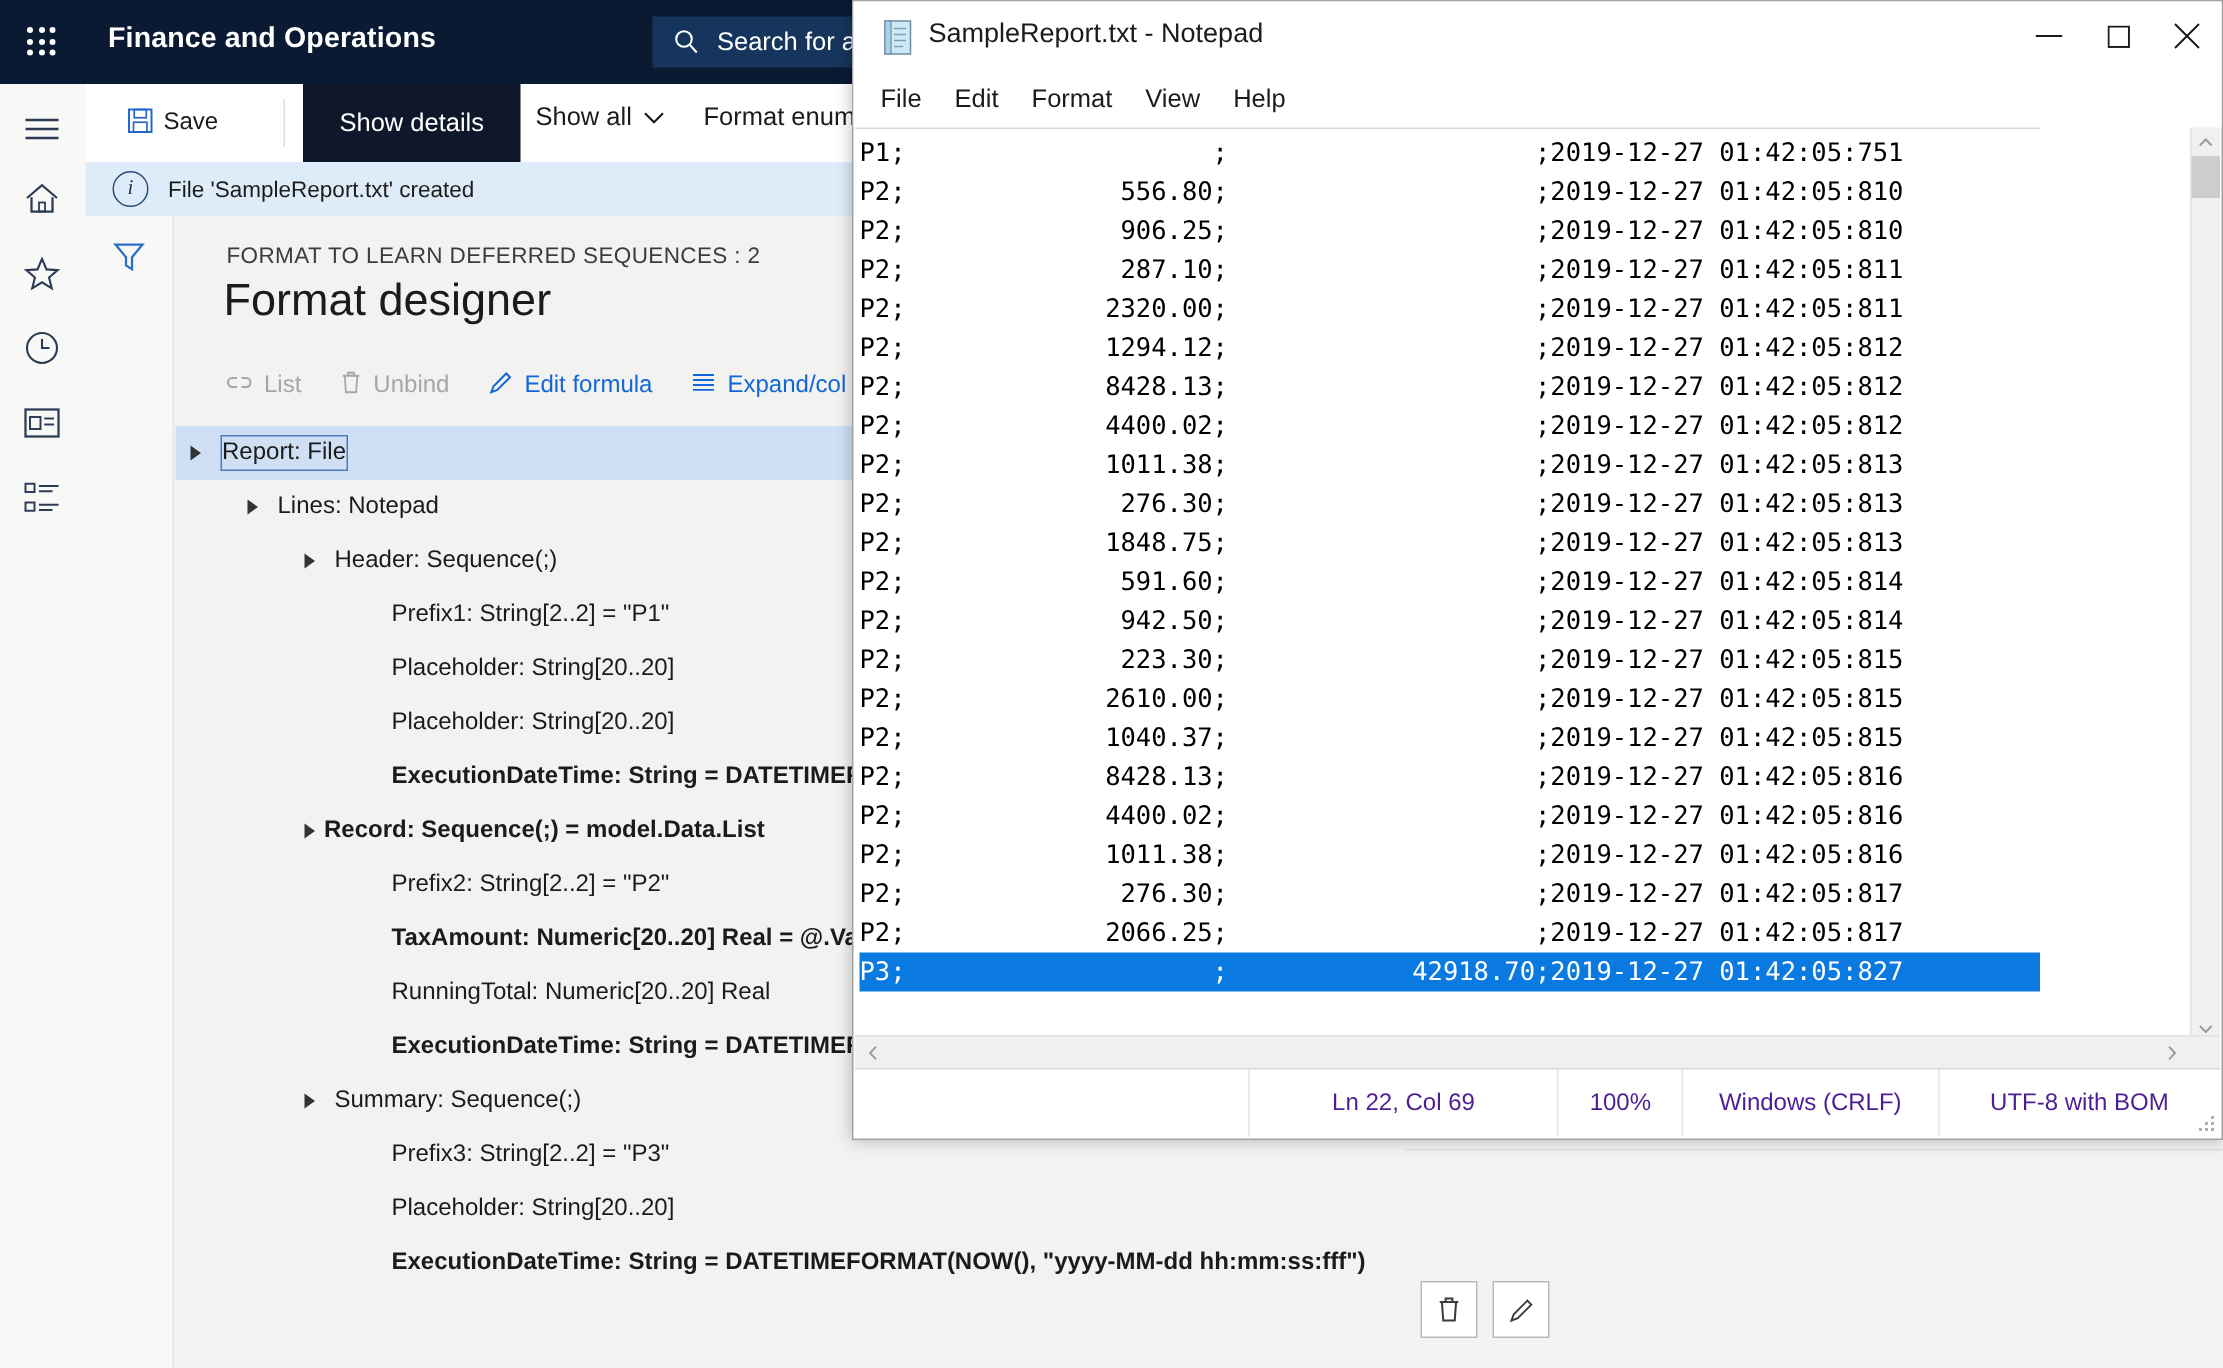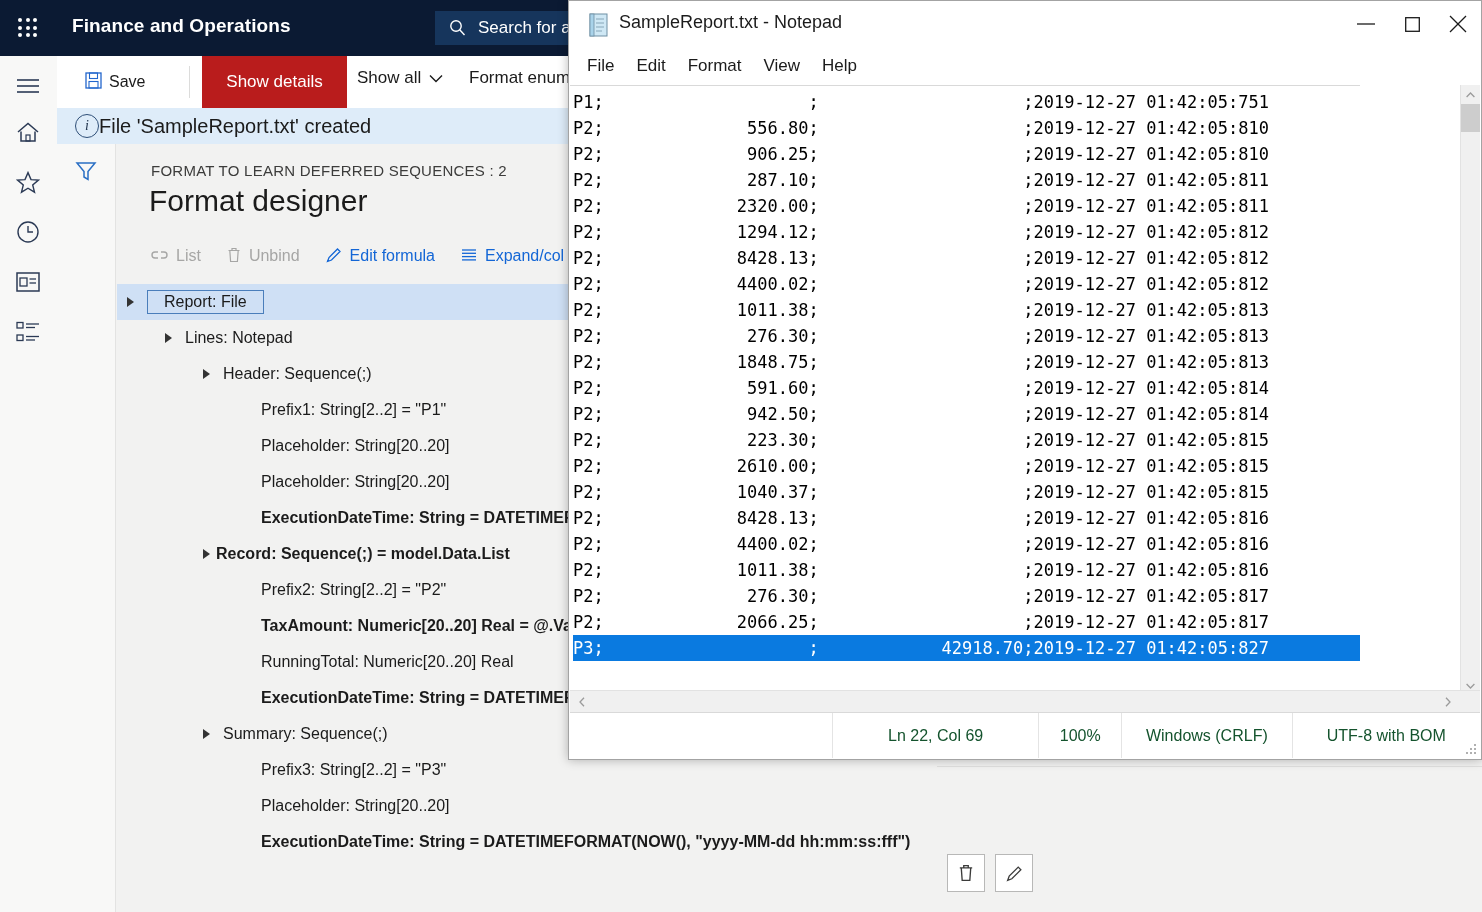--- a/index.html
+++ b/index.html
@@ -28,53 +28,53 @@
   
   .rail{position:absolute;left:0;top:56px;width:57px;height:856px;background:#f8f8f7;border-right:1px solid #e3e3e2;}
   .rail-ic{position:absolute;left:14px;width:28px;height:28px;display:flex;align-items:center;justify-content:center;}
 
   
   .cmdbar{position:absolute;left:57px;top:56px;width:1425px;height:52px;background:#ffffff;border-bottom:1px solid #e6e6e5;}
   .cb-save{position:absolute;left:20px;top:11px;height:30px;display:flex;align-items:center;gap:7px;
            padding:0 8px;color:#1b1b1b;font-size:16px;}
   .cb-save .gl{color:#2266cc;font-size:16px;line-height:1;}
   .cb-sep{position:absolute;top:10px;width:1px;height:32px;background:#dcdcdb;}
-  .cb-tab{position:absolute;left:145px;top:0;width:145px;height:52px;background:#b91c1c;
+  .cb-tab{position:absolute;left:145px;top:0;width:145px;height:52px;background:#0f172a;
           display:flex;align-items:center;justify-content:center;color:#fff;font-size:17px;}
   .cb-showall{position:absolute;left:300px;top:12px;display:flex;align-items:center;gap:8px;color:#1b1b1b;font-size:17px;}
   .cb-fmt{position:absolute;left:412px;top:12px;color:#1b1b1b;font-size:17px;white-space:nowrap;}
 
   
   .msgbar{position:absolute;left:57px;top:108px;width:1425px;height:36px;background:#deecf9;
           display:flex;align-items:center;}
   .msg-ic{margin-left:18px;width:22px;height:22px;border:1.6px solid #2f4f78;border-radius:50%;
           display:flex;align-items:center;justify-content:center;font-size:14px;color:#23364f;
           font-family:"Liberation Serif",serif;font-style:italic;}
-  .msg-tx{font-size:20px;color:#1b1b1b;}
+  .msg-tx{margin-left:13px;font-size:15px;color:#1b1b1b;}
 
   
   .content{position:absolute;left:57px;top:144px;width:1425px;height:768px;background:#f2f2f1;}
   .filter-col{position:absolute;left:0;top:0;width:58px;height:768px;border-right:1px solid #e3e3e2;background:#f8f8f7;}
   .filter-ic{position:absolute;left:16px;top:14px;width:26px;height:26px;}
 
   .breadcrumb{position:absolute;left:94px;top:18px;font-size:15px;color:#3c3c3b;letter-spacing:.25px;}
   .pagetitle{position:absolute;left:92px;top:40px;font-size:30px;color:#1b1b1b;font-weight:normal;}
 
   .acts{position:absolute;left:94px;top:103px;display:flex;align-items:center;gap:26px;}
   .act{display:flex;align-items:center;gap:8px;font-size:16px;white-space:nowrap;}
   .act.dis{color:#a6a6a5;}
   .act.en{color:#1366d6;}
   .act .gl{font-size:15px;line-height:1;}
 
   .tree{position:absolute;left:60px;top:140px;width:1365px;}
   .trow{position:relative;height:36px;display:flex;align-items:center;font-size:16px;color:#1b1b1b;white-space:nowrap;}
   .trow.sel{background:#cfe0f5;}
   .trow .arr{position:absolute;width:0;height:0;border-left:7px solid #333;border-top:5px solid transparent;border-bottom:5px solid transparent;}
   .trow .lbl{display:inline-block;}
-  .trow.sel .lbl{border:1px solid #4a7ebb;background:#cfe0f5;padding:2px 16px;margin-left:-8px;}
+  .trow.sel .lbl{border:1px solid #4a7ebb;background:#cfe0f5;padding:2px 0;margin-left:-8px;}
   .trow .lbl.b{font-weight:bold;}
   .prop-divider{position:absolute;left:880px;top:622px;width:545px;height:1px;background:#e0e0df;}
   .prop-row{position:absolute;display:flex;align-items:flex-start;gap:10px;}
   .icbtn{width:36px;height:36px;border:1px solid #b8b8b7;background:#fff;display:flex;align-items:center;justify-content:center;}
   .prop-field{margin-left:4px;}
   .prop-lab{font-size:14px;color:#4a4a49;font-weight:bold;margin-bottom:4px;}
   .prop-inp{width:400px;height:38px;background:#ebebea;border:none;display:flex;align-items:center;
             padding-left:12px;box-sizing:border-box;font-size:17px;color:#1b1b1b;}
   .prop-inp.white{background:#f5f5f4;width:200px;}
 
@@ -106,21 +106,21 @@
   .np-vsb .thumb{position:absolute;left:0;top:19px;width:19px;height:28px;background:#cdcdcd;}
   
   .np-hsb{position:absolute;left:1px;bottom:46px;width:910px;height:22px;background:#f0f0f0;border-top:1px solid #e2e2e2;}
   .np-hsb .arrow{position:absolute;top:0;width:20px;height:22px;display:flex;align-items:center;justify-content:center;color:#9b9b9b;font-size:12px;}
   .np-hsb .lf{left:2px;}
   .np-hsb .rt{right:22px;}
 
   .np-status{position:absolute;left:1px;bottom:1px;width:910px;height:45px;background:#ffffff;
              border-top:1px solid #d9d9d9;display:flex;align-items:center;}
   .np-status .cell{height:45px;display:flex;align-items:center;justify-content:center;
-                   font-size:16px;color:#14532d;border-left:1px solid #e4e4e4;}
+                   font-size:16px;color:#4c1d95;border-left:1px solid #e4e4e4;}
   .np-status .spacer{flex:0 0 262px;height:45px;}
   .grip{position:absolute;right:4px;bottom:4px;width:10px;height:10px;}
   .grip i{position:absolute;width:2px;height:2px;background:#b0b0b0;}
 </style>
 </head>
 <body>
 
 <div id="d365">
 
   <div class="topbar">

